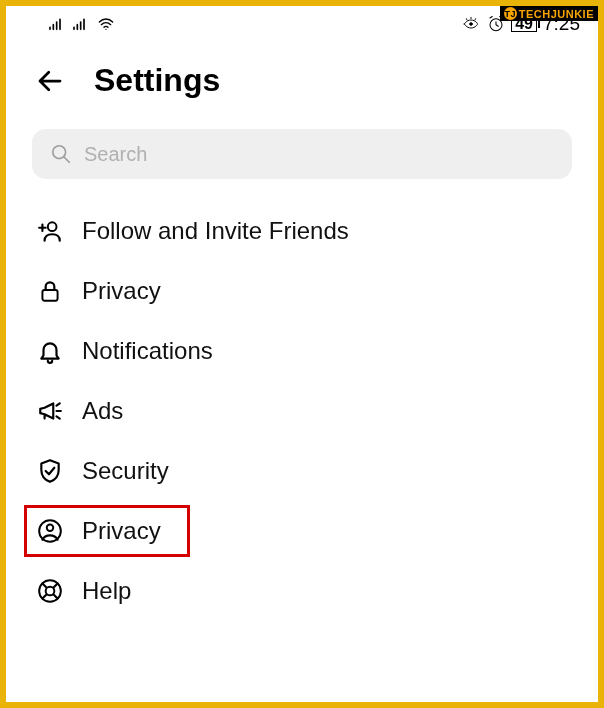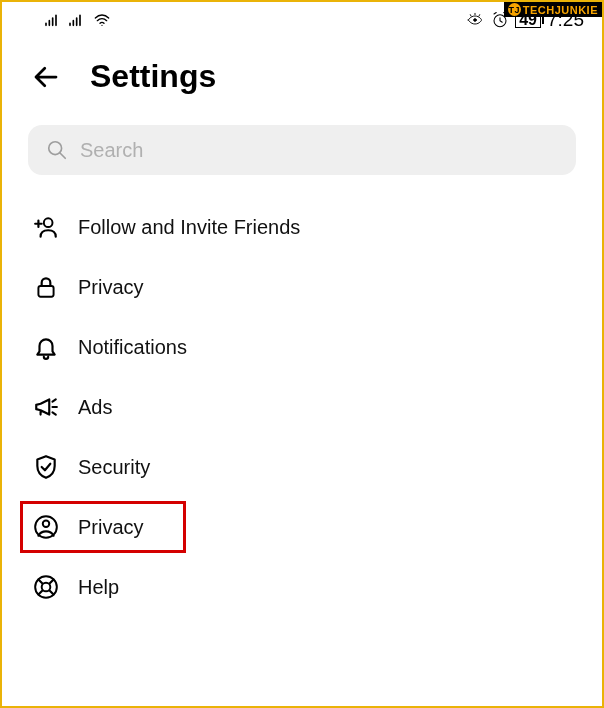--- a/index.html
+++ b/index.html
@@ -1,33 +1,33 @@
 <!DOCTYPE html>
 <html><head>
 <meta charset="utf-8">
 <style>
   * { box-sizing: border-box; margin: 0; padding: 0; }
   html, body { width: 604px; height: 708px; font-family: -apple-system, Helvetica, Arial, sans-serif; }
-  .outer-border { width: 604px; height: 708px; border: 2px solid #eab308; background: #fff; position: relative; overflow: hidden; }
+  .outer-border { width: 604px; height: 708px; border: 6px solid #eab308; background: #fff; position: relative; overflow: hidden; }
   .watermark { position: absolute; top: 0; right: 0; background: #000; color: #f7a400; font-size: 11px; font-weight: bold; padding: 1px 4px; display: flex; align-items: center; gap: 2px; z-index: 50; letter-spacing: 0.5px; }
   .wm-badge { background: #f7a400; color: #000; border-radius: 50%; width: 13px; height: 13px; display: inline-flex; align-items: center; justify-content: center; font-size: 9px; }
   .status-bar { height: 36px; display: flex; align-items: center; justify-content: space-between; padding: 0 18px 0 42px; }
   .status-left, .status-right { display: flex; align-items: center; gap: 8px; }
   .status-right { gap: 6px; }
   .battery-box { border: 1.5px solid #000; padding: 0 3px; font-size: 16px; font-weight: bold; line-height: 14px; position: relative; }
   .battery-box::after { content: ""; position: absolute; right: -4px; top: 3px; width: 2px; height: 8px; background: #000; }
   .clock { font-size: 19px; font-weight: 400; }
   .header { display: flex; align-items: center; gap: 28px; padding: 20px 28px 18px 28px; }
   .header-title { font-size: 32px; font-weight: 700; }
   .search-wrap { margin: 12px 26px 22px 26px; background: #efefef; border-radius: 14px; height: 50px; display: flex; align-items: center; padding: 0 18px; gap: 12px; }
   .search-input { border: none; background: transparent; outline: none; font-size: 20px; color: #888; flex: 1; }
   .search-input::placeholder { color: #b0b0b0; }
   .menu { padding: 0 26px; }
   .menu-item { display: flex; align-items: center; gap: 18px; padding: 16px 4px; cursor: pointer; position: relative; }
-  .menu-item .label { font-size: 20px; color: #111; }
+  .menu-item .label { font-size: 24px; color: #111; }
   .ico { width: 28px; height: 28px; display: flex; align-items: center; justify-content: center; flex-shrink: 0; }
   .highlight-box { position: absolute; left: -8px; right: auto; top: 4px; bottom: 4px; width: 166px; border: 3px solid #d40000; pointer-events: none; }
   svg { stroke: #000; stroke-width: 1.8; fill: none; stroke-linecap: round; stroke-linejoin: round; }
   .status-bar svg { stroke-width: 1.4; }
 </style>
 </head>
 <body>
 
 <div class="outer-border">
 

